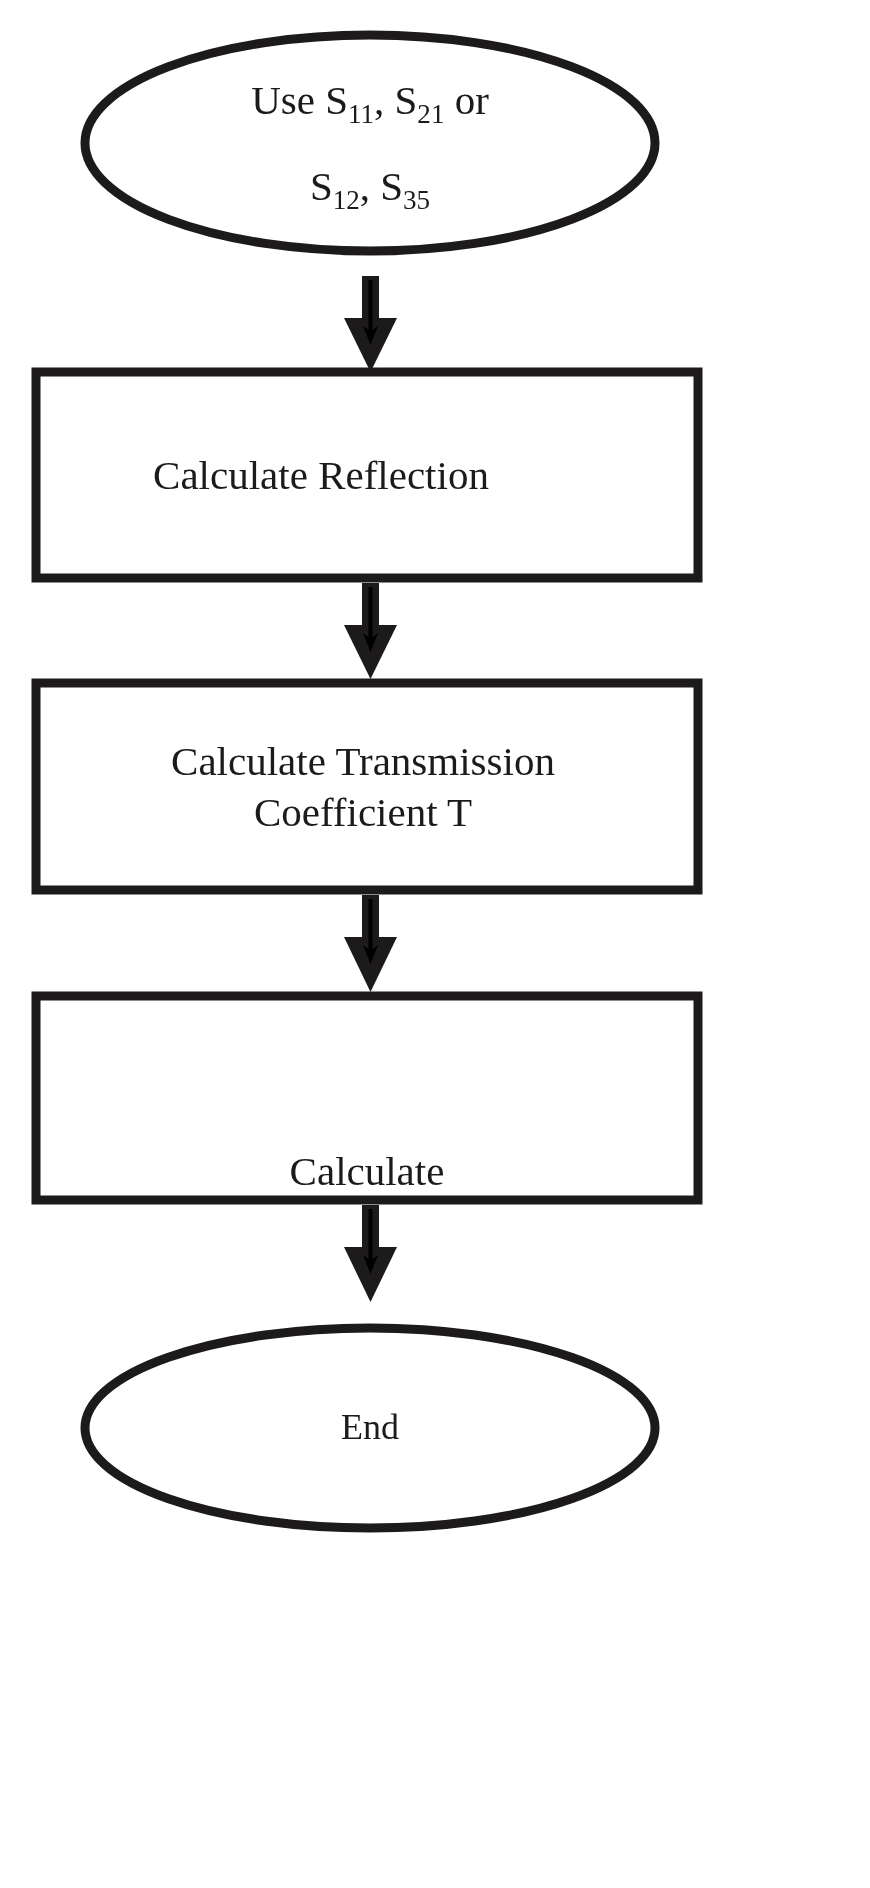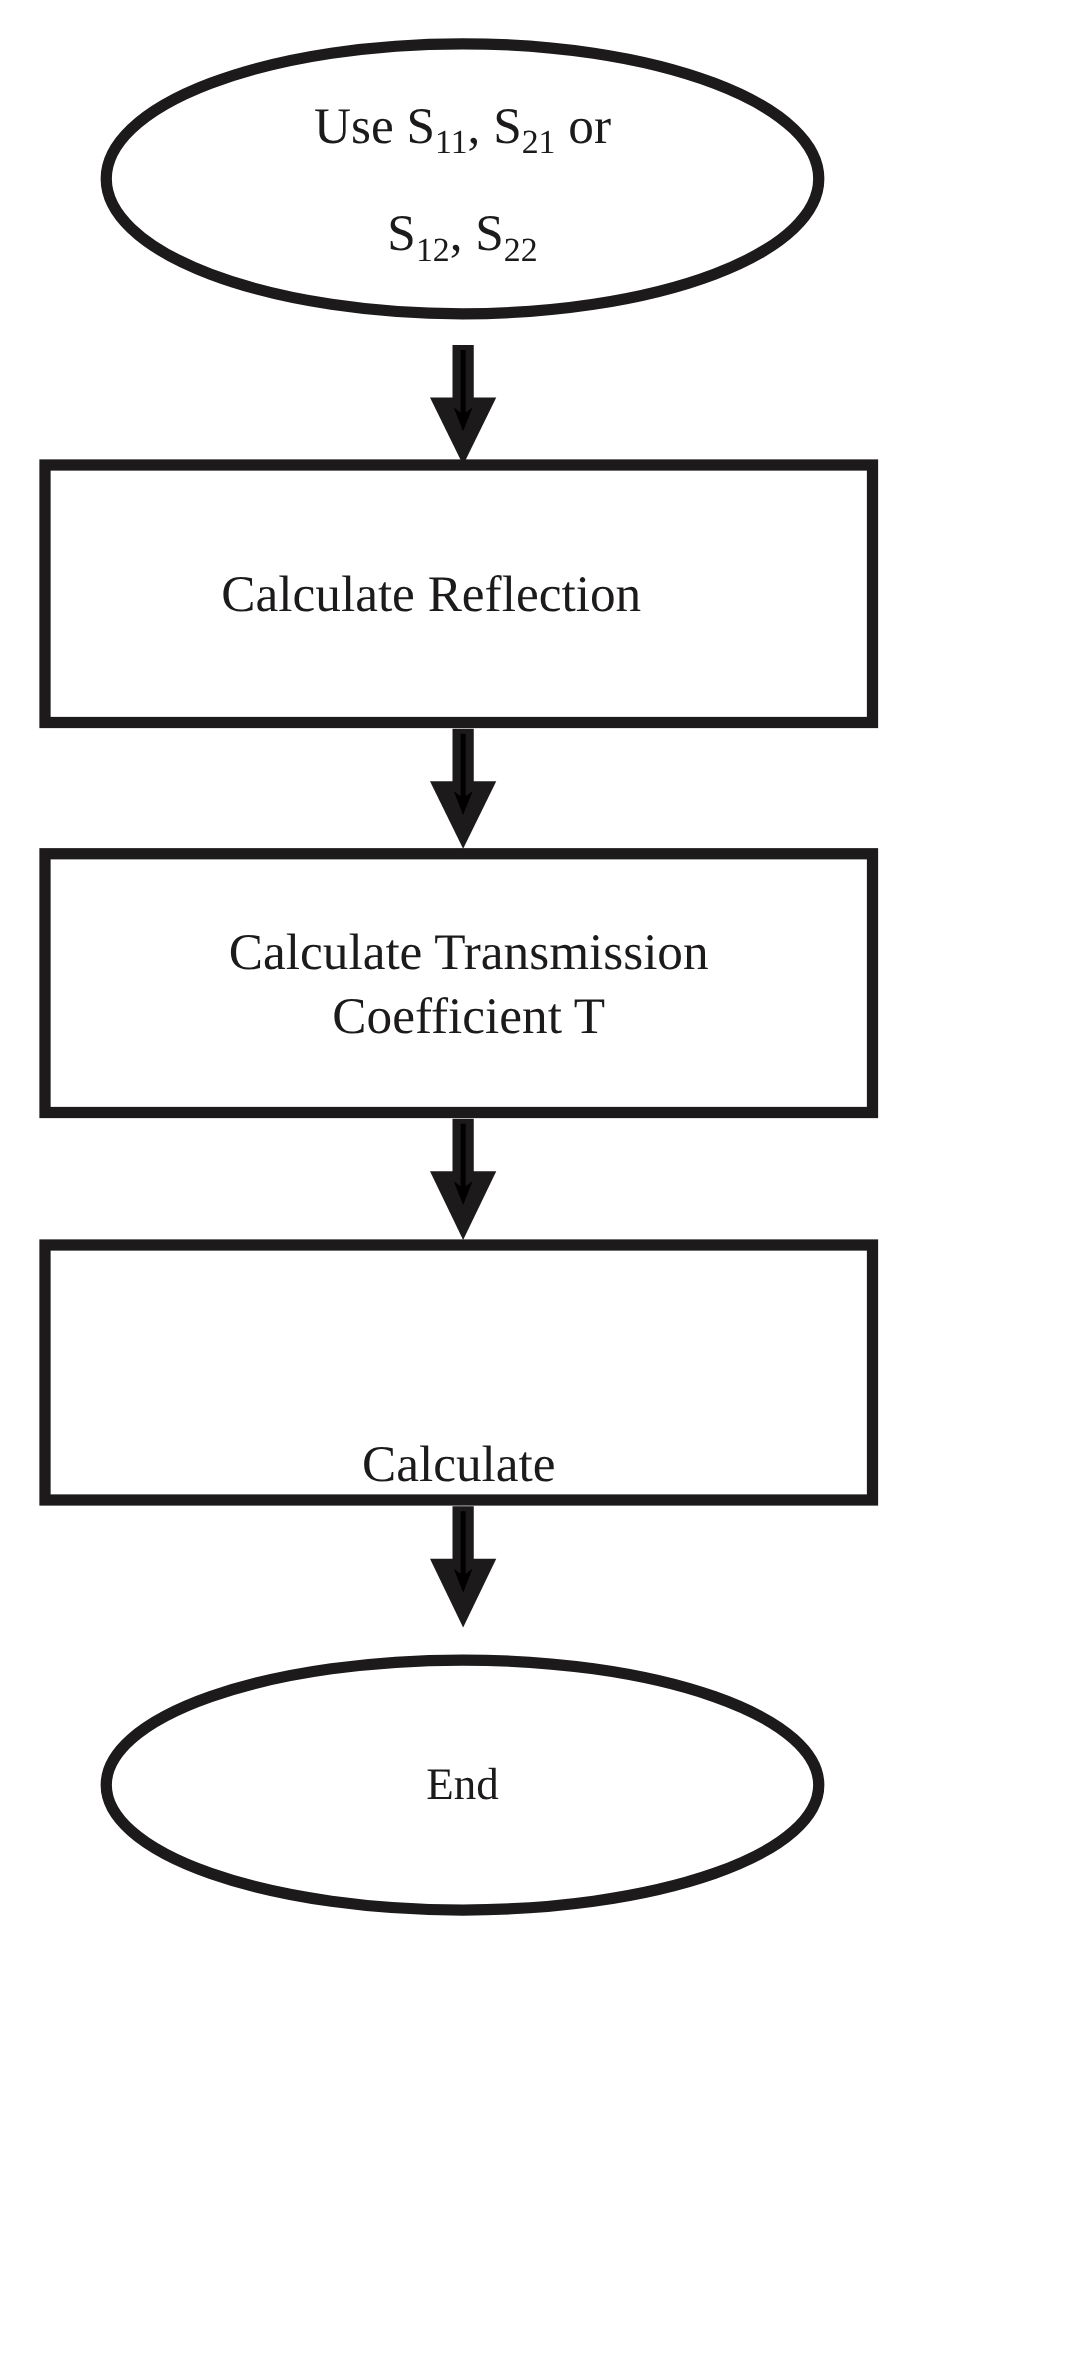--- a/index.html
+++ b/index.html
@@ -91,28 +91,28 @@
       <rect x="362" y="1205" width="17" height="46" fill="#1c1a1a"></rect>
       <path d="M 344 1247 L 397 1247 L 370.5 1302 Z" fill="#1c1a1a"></path>
       <path d="M 368.5 1209 L 372.5 1209 L 372.5 1259 L 378 1255 L 370.5 1274 L 363 1255 L 368.5 1259 Z" fill="#000000"></path>
     </g>
 
     <ellipse cx="370" cy="1428" rx="285" ry="100" fill="#ffffff" stroke="#1c1a1a" stroke-width="9"></ellipse>
   </svg>
 
   <div class="node-label sz-terminal" style="left:85px; top:40px; width:570px; height:206px;gap:36px;">
     <span class="line"><span>Use S</span><sub>11</sub><span>, S</span><sub>21</sub><span> or</span></span>
-    <span class="line"><span>S</span><sub>12</sub><span>, S</span><sub>22</sub></span>
+    <span class="line"><span>S</span><sub>12</sub><span>, S</span><sub>35</sub></span>
   </div>
 
-  <div class="node-label sz-process" style="left:48px; top:376px; width:594px; height:198px;">
+  <div class="node-label sz-process" style="left:24px; top:376px; width:594px; height:198px;">
     <span class="line">Calculate Reflection</span>
   </div>
 
-  <div class="node-label sz-process" style="left:48px; top:687px; width:654px; height:199px;">
+  <div class="node-label sz-process" style="left:36px; top:687px; width:654px; height:199px;">
     <span class="line">Calculate Transmission</span>
     <span class="line"><span>Coefficient </span><span>T</span></span>
   </div>
 
   <div class="node-label sz-process" style="left:40px; top:1000px; width:654px; height:196px;justify-content:flex-end;">
     <span class="line">Calculate</span>
   </div>
 
   <div class="node-label sz-end" style="left:85px; top:1330px; width:570px; height:196px;">
     <span class="line">End</span>

